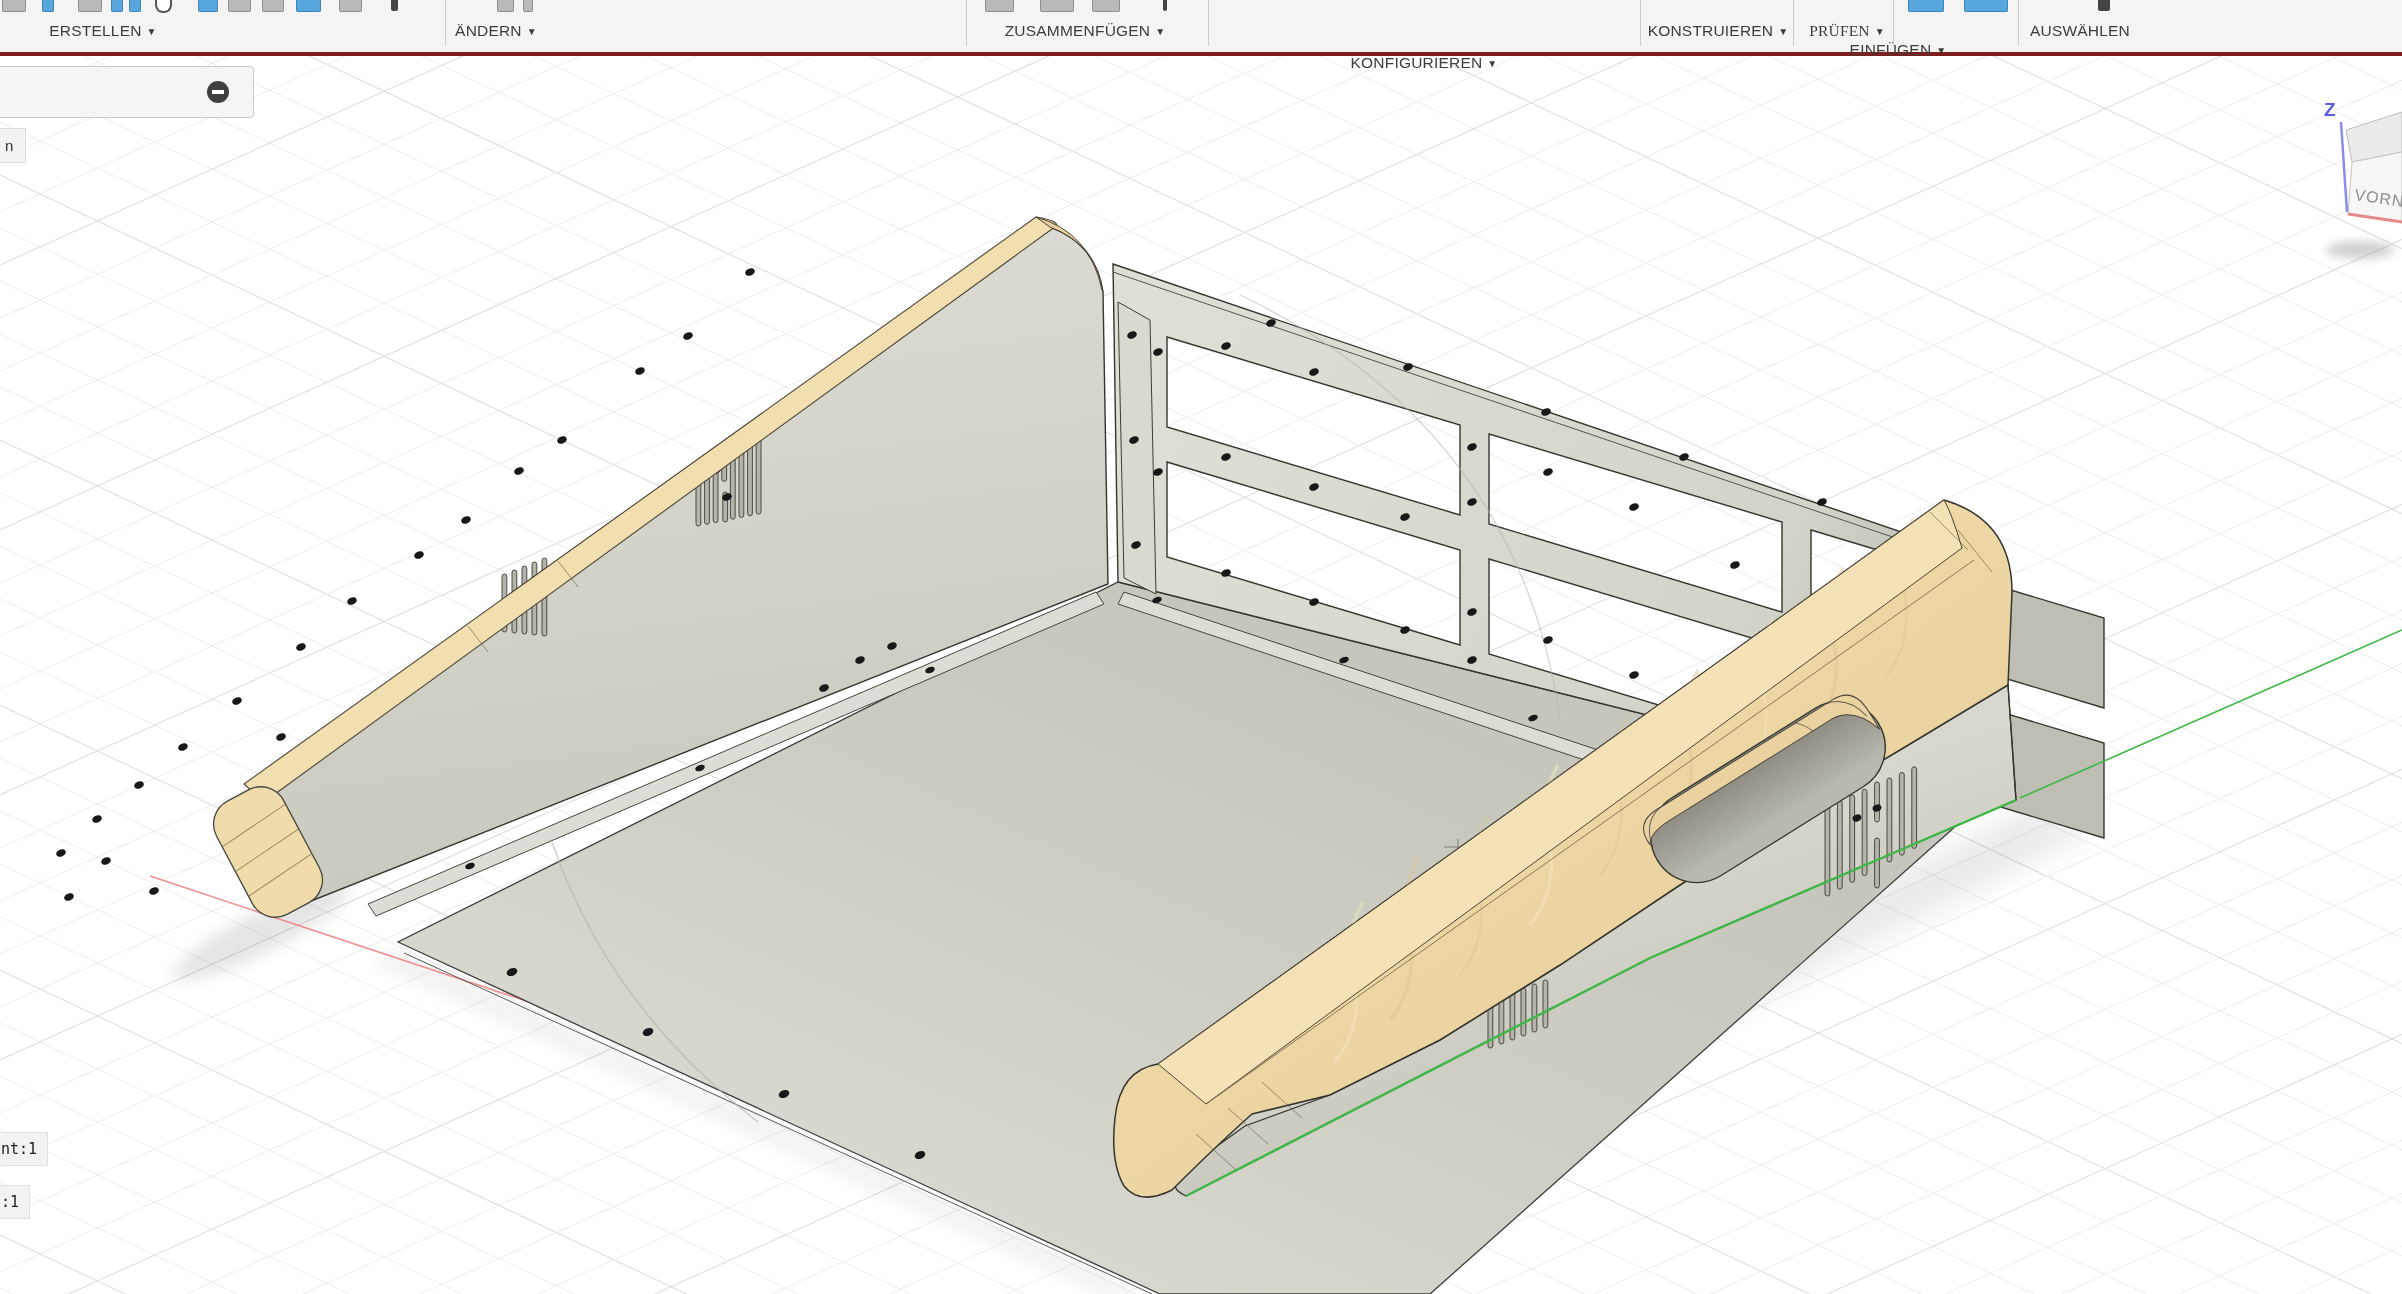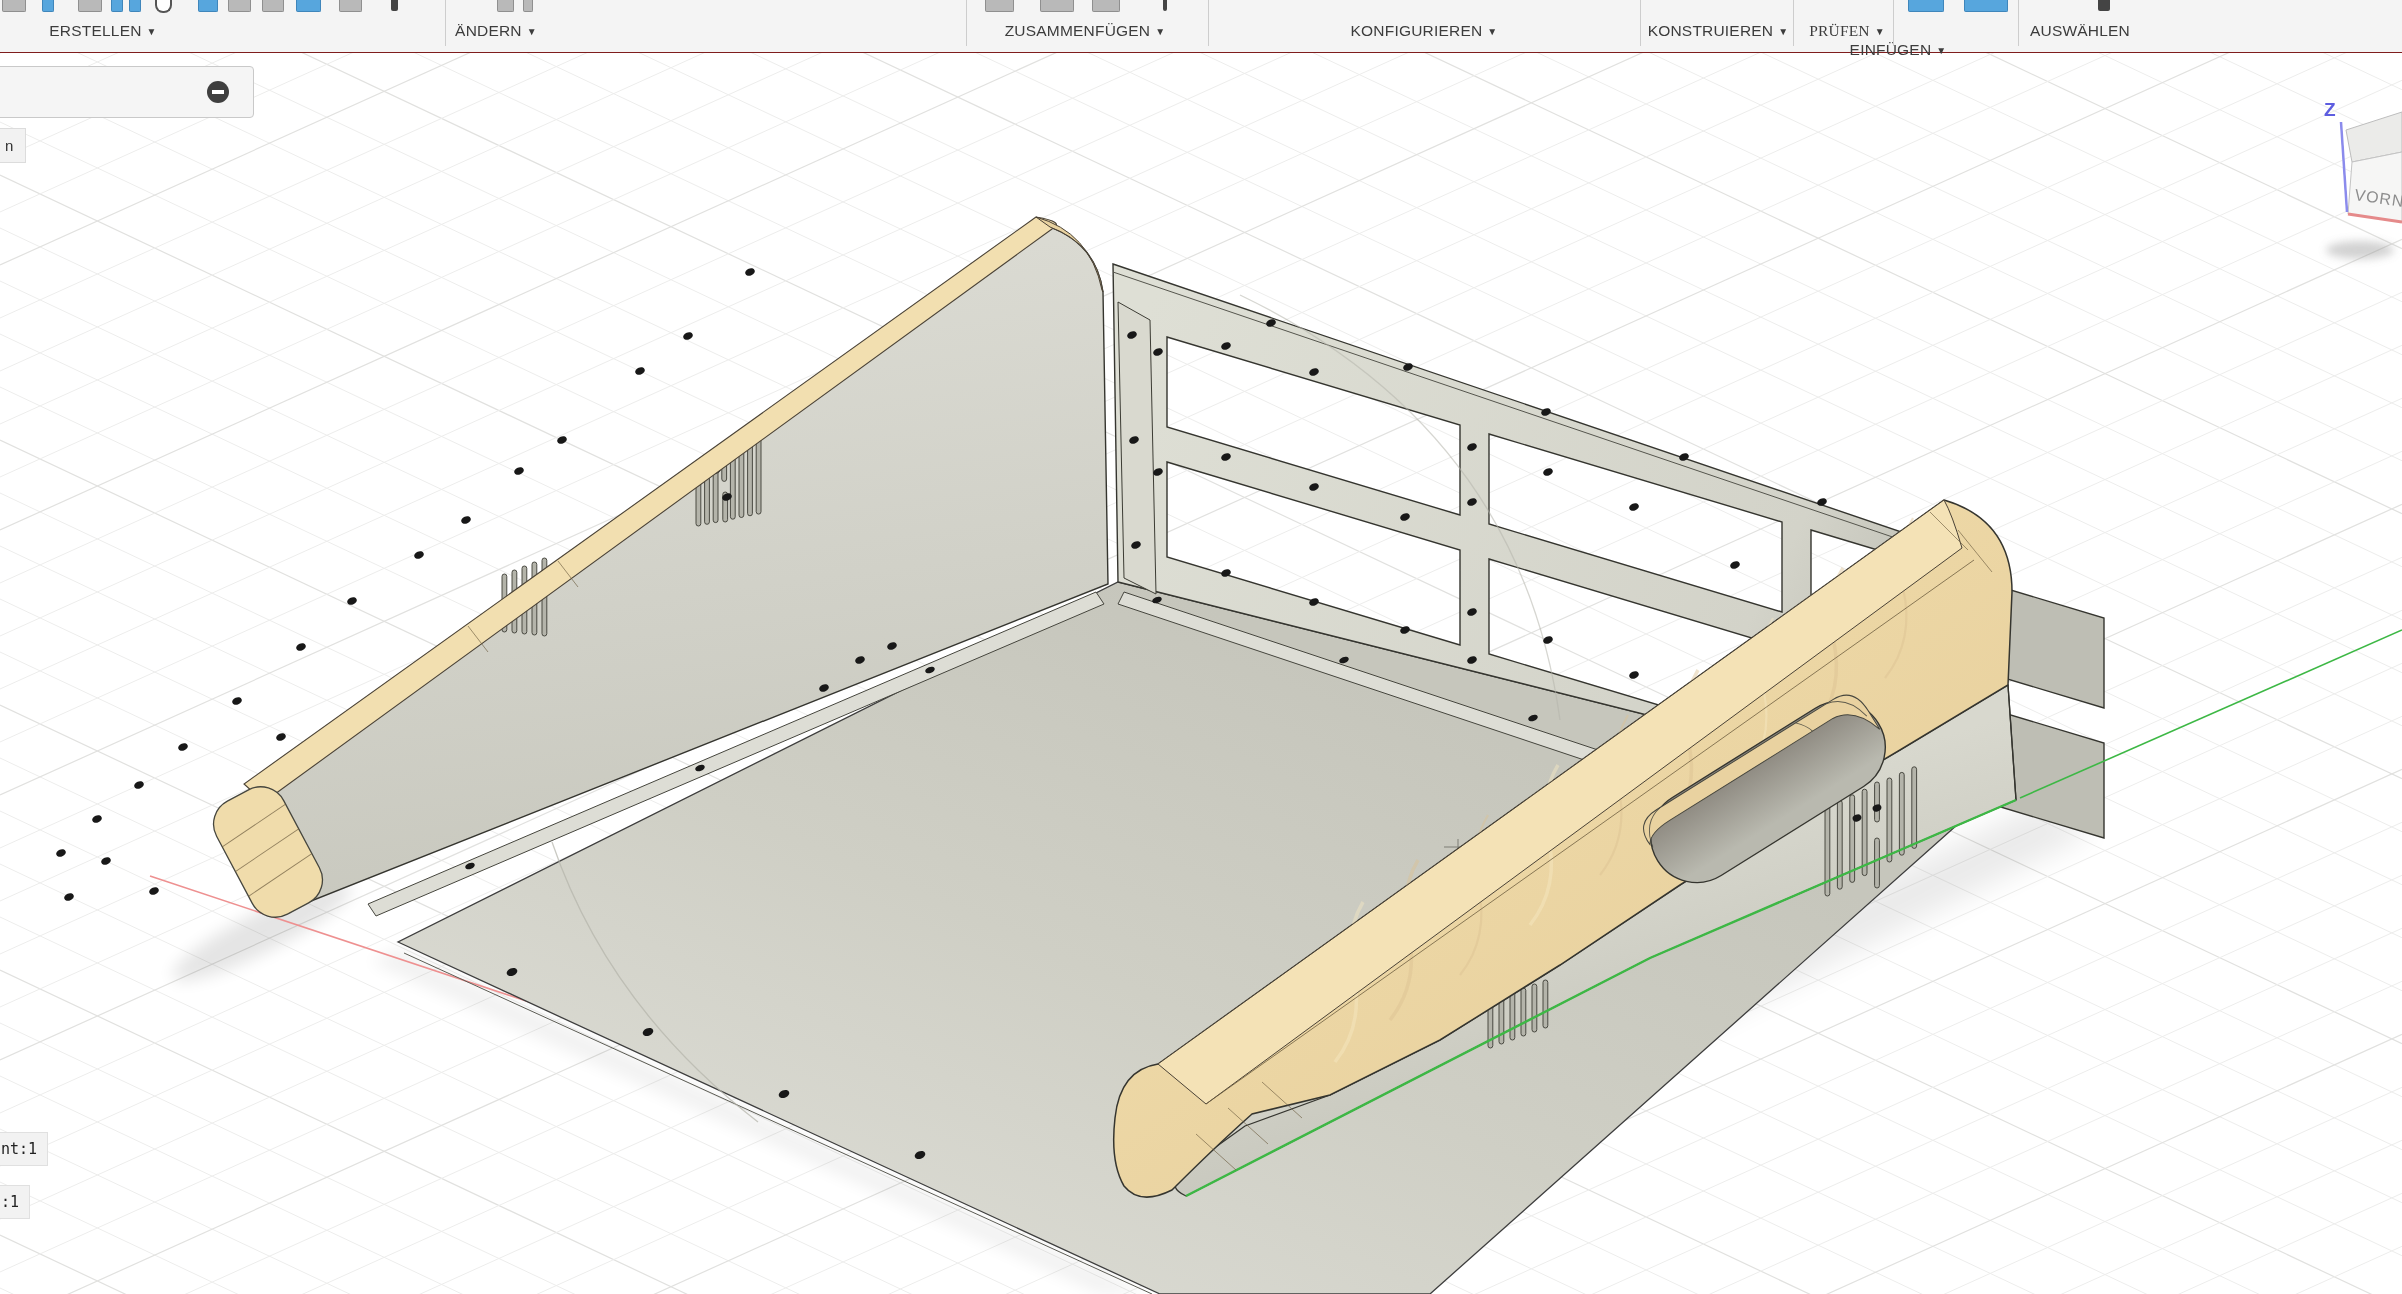--- a/index.html
+++ b/index.html
@@ -1,20 +1,20 @@
 <!DOCTYPE html>
 <html><head>
 <meta charset="utf-8">
 <style>
   html,body{margin:0;padding:0;background:#fff;}
   #app{position:relative;width:2402px;height:1294px;overflow:hidden;
        font-family:"Liberation Sans",sans-serif;background:#fff;}
   
   #toolbar{position:absolute;left:0;top:0;width:2402px;height:52px;
-           background:#f4f4f4;border-bottom:1px solid #7f1d1d;z-index:40;}
+           background:#f4f4f4;border-bottom:4px solid #7f1d1d;z-index:40;}
   .tb-group-label{position:absolute;top:22px;transform:translateX(-50%);
       font-size:15.5px;color:#3c3c3c;white-space:nowrap;letter-spacing:.2px;}
   .tb-arrow{font-size:10px;color:#3c3c3c;margin-left:5px;position:relative;top:-1px;}
   .tb-divider{position:absolute;top:0;width:1px;height:46px;background:#cdcdcd;}
   .tb-icon{position:absolute;top:0;height:11px;border-radius:0 0 2px 2px;}
   .ic-gray{background:#b9b9b9;border:1px solid #8f8f8f;border-top:none;}
   .ic-blue{background:#57a6dd;border:1px solid #3f86bb;border-top:none;}
   .ic-ring{background:#fff;border:2px solid #555;border-radius:0 0 8px 8px;border-top:none;}
   .ic-dark{background:#444;}
   
@@ -439,21 +439,21 @@
         <div class="tb-icon ic-gray" style="left: 1092px; width: 26px;"></div>
         <div class="tb-icon ic-dark" style="left: 1163px; width: 4px;"></div>
         <div class="tb-icon ic-blue" style="left: 1908px; width: 34px;"></div>
         <div class="tb-icon ic-blue" style="left: 1964px; width: 42px;"></div>
         <div class="tb-icon ic-dark" style="left: 2098px; width: 12px;"></div>
       </div>
     <div id="tbGroups">
         <div class="tb-group-label" style="left: 103px;"><span>ERSTELLEN</span><span class="tb-arrow">▼</span></div>
         <div class="tb-group-label" style="left: 486px; margin-left: 10px;"><span>ÄNDERN</span><span class="tb-arrow">▼</span></div>
         <div class="tb-group-label" style="left: 1085px;"><span>ZUSAMMENFÜGEN</span><span class="tb-arrow">▼</span></div>
-        <div class="tb-group-label" style="left: 1424px;"><span>KONFIGURIEREN</span><span class="tb-arrow">▼</span></div>
+        <div class="tb-group-label" style="left: 1424px; margin-top: 32px;"><span>KONFIGURIEREN</span><span class="tb-arrow">▼</span></div>
         <div class="tb-group-label" style="left: 1718px;"><span>KONSTRUIEREN</span><span class="tb-arrow">▼</span></div>
         <div class="tb-group-label" style="left: 1847px; font-family: Liberation Serif, serif;"><span>PRÜFEN</span><span class="tb-arrow">▼</span></div>
         <div class="tb-group-label" style="left: 1898px; margin-top: 19px;"><span>EINFÜGEN</span><span class="tb-arrow">▼</span></div>
         <div class="tb-group-label" style="left: 2080px;"><span>AUSWÄHLEN</span></div>
       </div>
     <div id="tbDividers">
         <div class="tb-divider" style="left: 445px;"></div>
         <div class="tb-divider" style="left: 966px;"></div>
         <div class="tb-divider" style="left: 1208px;"></div>
         <div class="tb-divider" style="left: 1640px;"></div>

